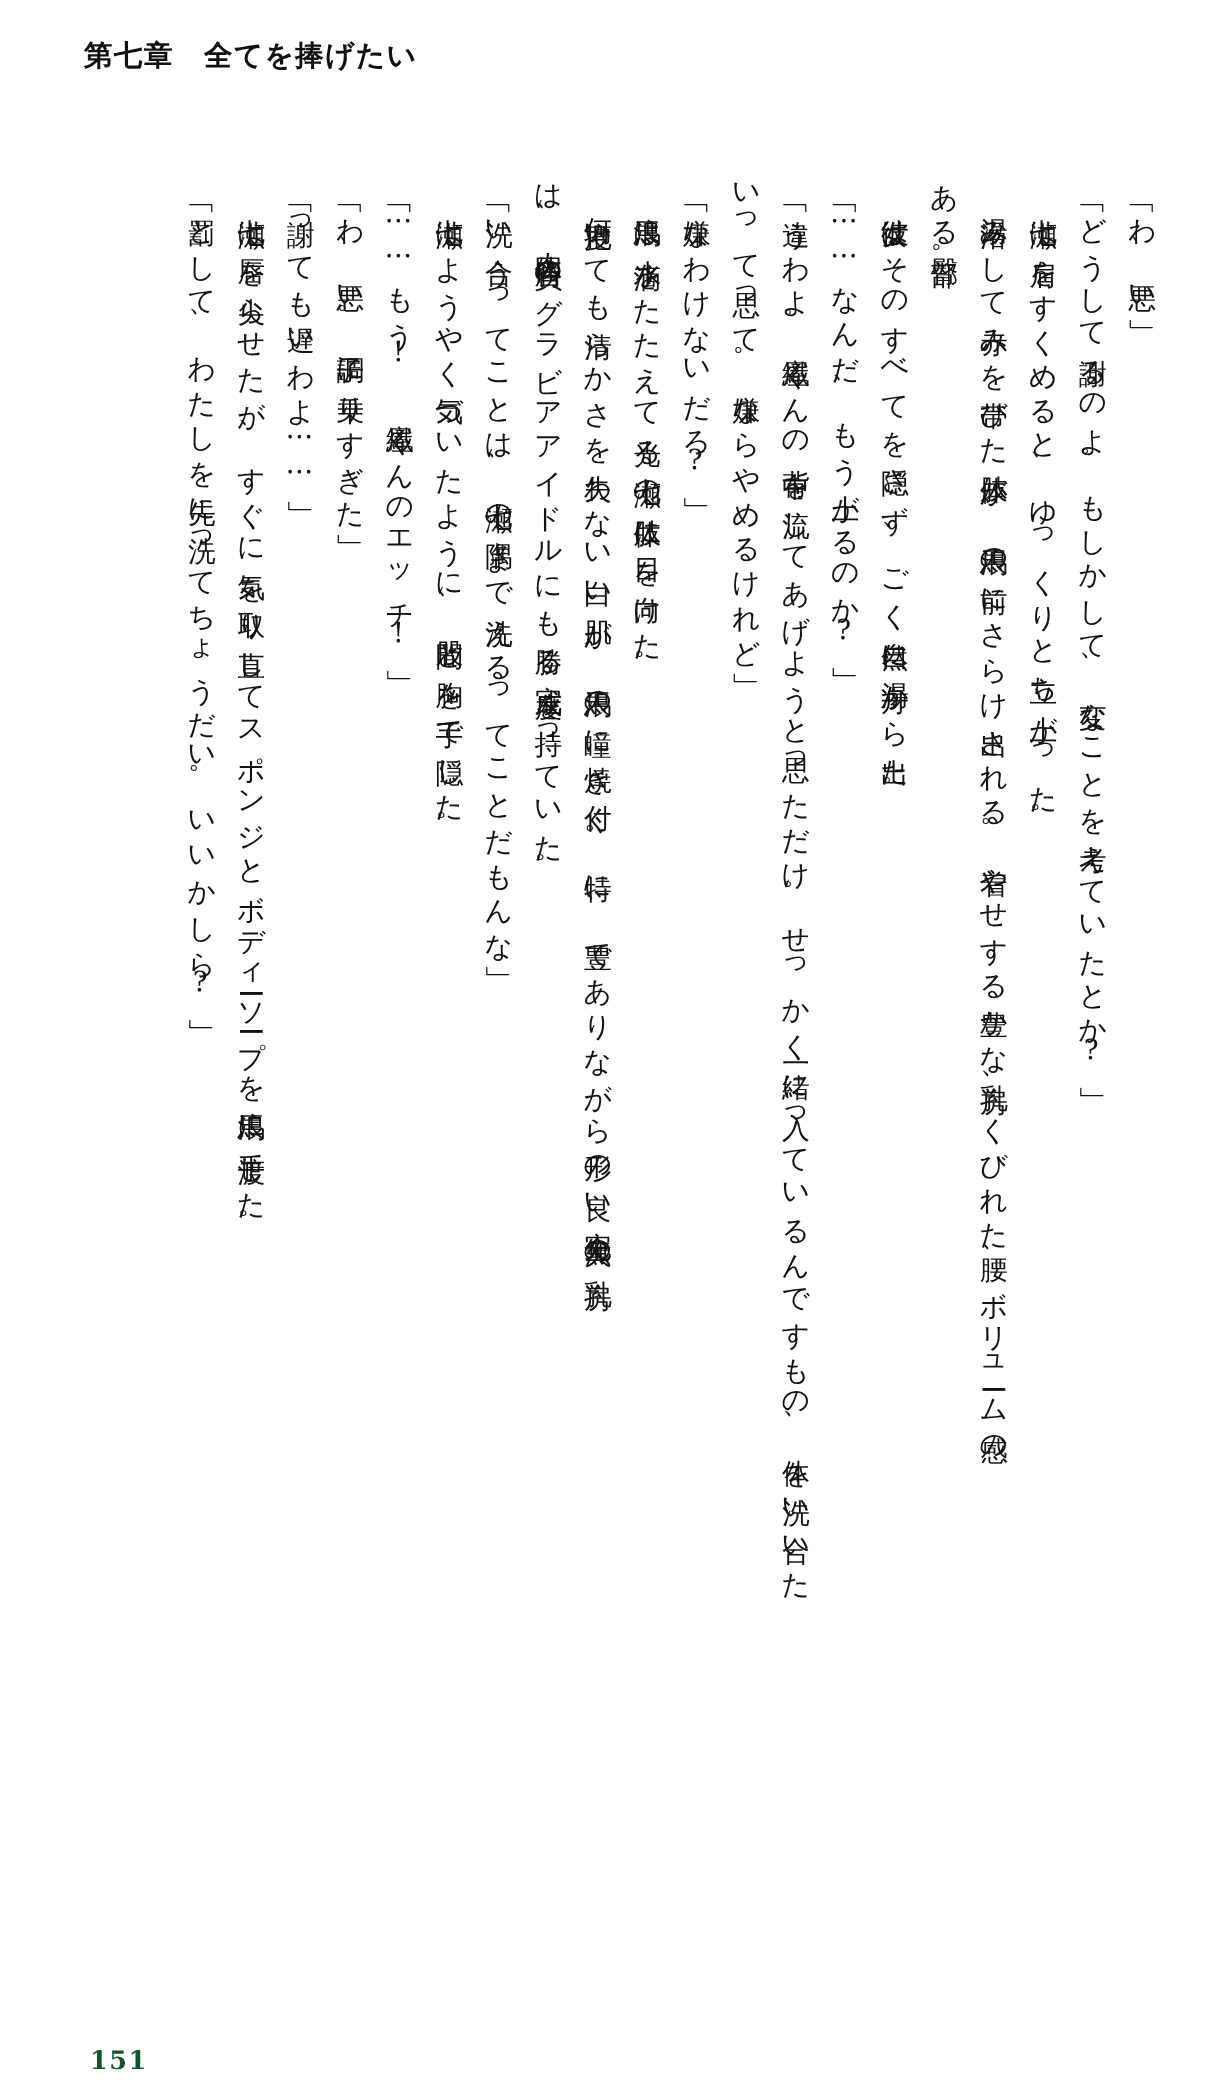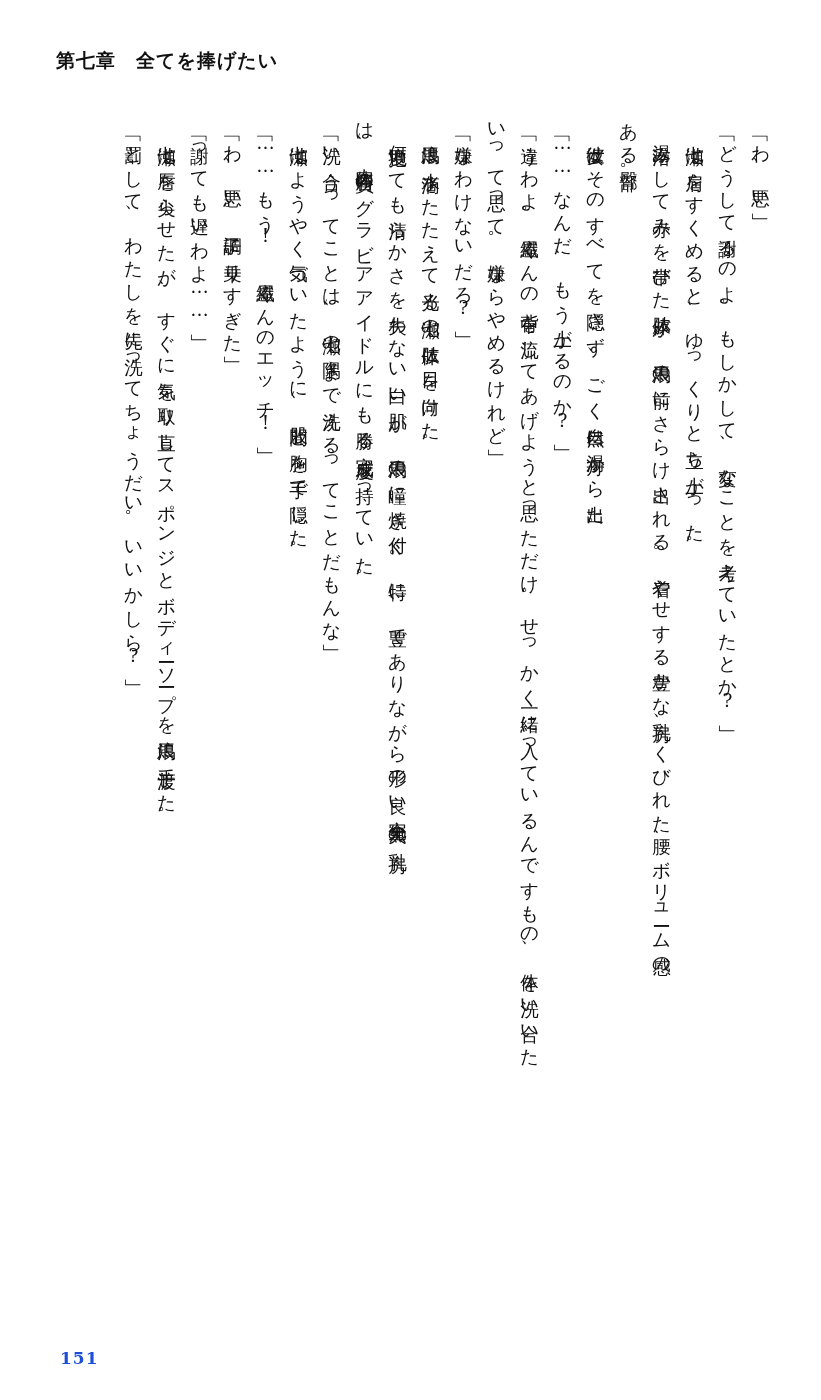--- a/index.html
+++ b/index.html
@@ -24,21 +24,20 @@
   
   .chapter-heading {
     position: absolute;
     top: 24px;
     left: 56px;
     font-size: 19px;
     font-weight: 700;
     letter-spacing: 1px;
     white-space: pre;
     color: #111;
-    margin-top: 24px;
   }
 
   
   .body-area {
     position: absolute;
     top: 110px;
     right: 52px;
     left: 56px;
     height: 1215px;
     display: flex;
@@ -63,25 +62,25 @@
   }
 
   
   .vline.indent {
     padding-top: 20px;
   }
 
   .page-number {
     position: absolute;
     left: 60px;
-    bottom: 32px;
+    bottom: 16px;
     font-size: 17px;
     font-weight: 700;
     letter-spacing: 1px;
-    color: #1d4ed8;
+    color: #14532d;
   }
 </style>
 </head>
 <body>
 
 <div class="page">
 
   <div class="chapter-heading">第七章　全てを捧げたい</div>
 
   <div class="body-area">

